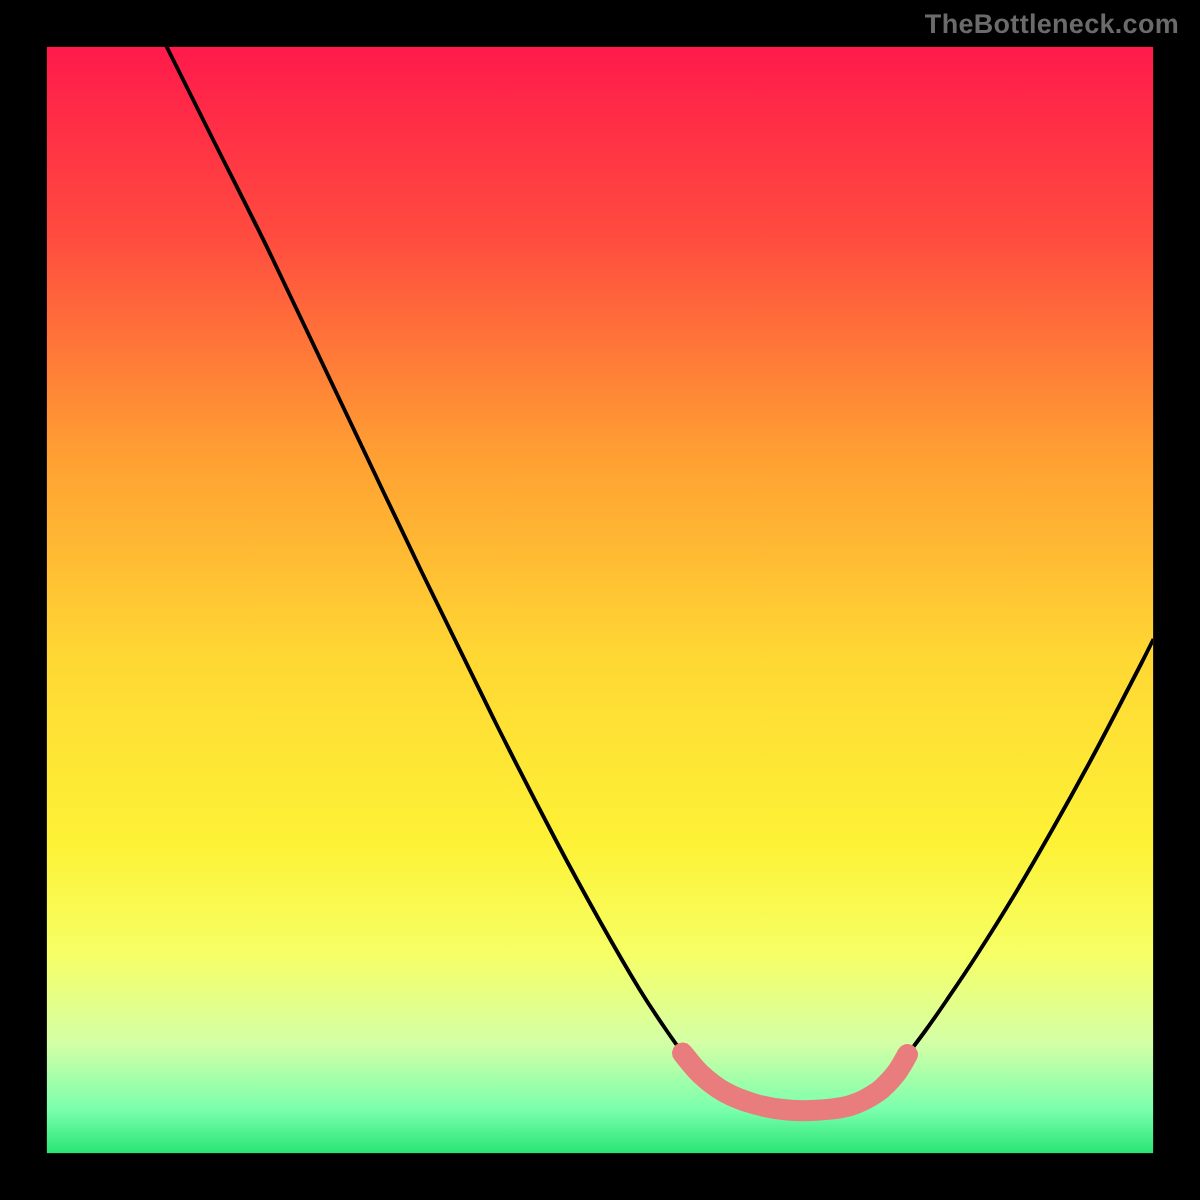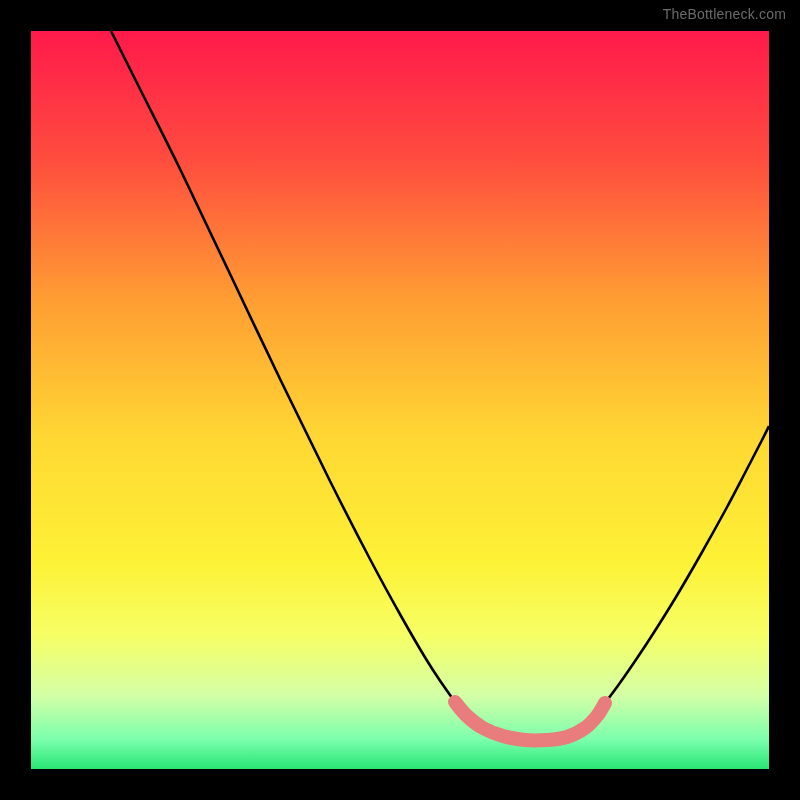--- a/index.html
+++ b/index.html
@@ -29,22 +29,22 @@
     left: 0;
     top: 0;
     width: 100%;
     height: 100%;
   }
   .watermark {
     position: absolute;
     top: 6px;
     right: 14px;
     font-family: Arial, Helvetica, sans-serif;
-    font-size: 14px;
-    font-weight: 400;
+    font-size: 18px;
+    font-weight: 700;
     color: #6b6b6b;
     letter-spacing: 0.2px;
   }
   svg.curves {
     position: absolute;
     left: 0;
     top: 0;
     width: 100%;
     height: 100%;
   }

